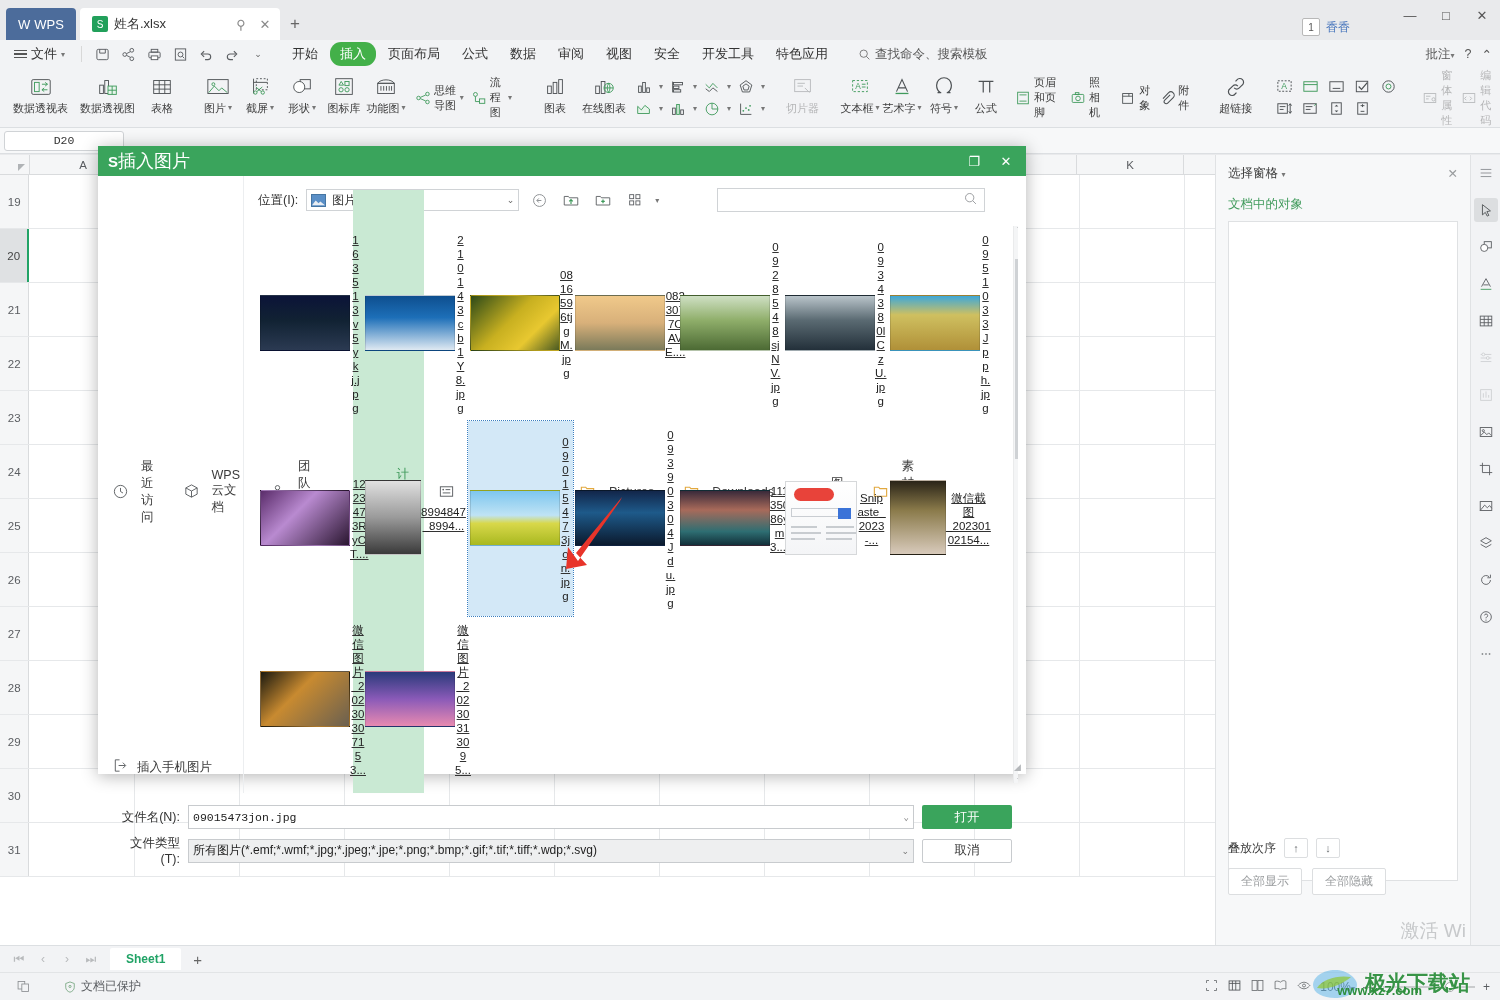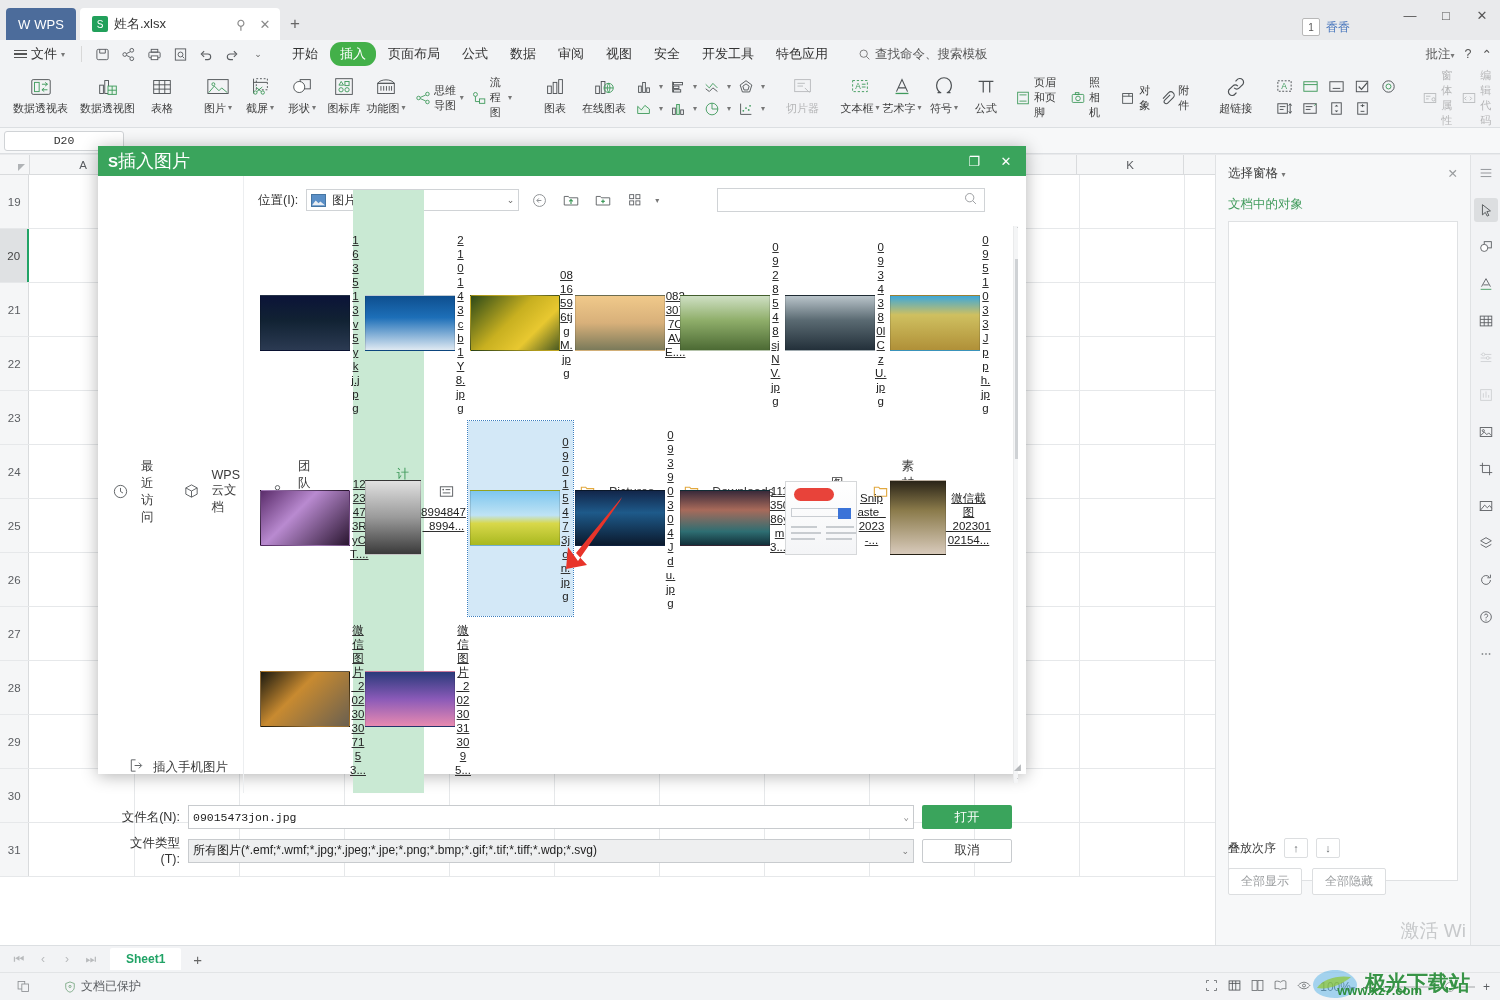--- a/index.html
+++ b/index.html
@@ -119,21 +119,21 @@
   }
   #dlg-title { height:30px; background:#3aa45c; display:flex; align-items:center; color:#fff; padding:0 4px 0 10px; }
   #dlg-title .t { font-size:18px; margin-left:0; flex:1;font-family:Liberation Serif, serif;}
   #dlg-title .wc { width:32px;height:30px; display:flex;align-items:center;justify-content:center;font-size:13px;}
   #dlg-body { flex:1; display:flex; }
   #dlg-nav { width:146px; border-right:1px solid #eceef0; padding-top:14px; display:flex; flex-direction:row; position:relative;}
   .navitem { display:flex; align-items:center; gap:12px; padding:9px 14px; font-size:12.5px; color:#3c3c3c;}
   .navitem.active { background:#c9e9d3; color:#3f9a5b;}
   .navitem .ni { width:18px;height:18px; display:flex;align-items:center;justify-content:center;}
   .nav-div { height:1px; background:#eceef0; margin:6px 14px;}
-  .navbottom { position:absolute; bottom:16px; left:16px; right:0; display:flex; align-items:center; gap:8px; padding:0 14px; font-size:12.5px; color:#3c3c3c;}
+  .navbottom { position:absolute; bottom:16px; left:0; right:0; display:flex; align-items:center; gap:8px; padding:0 14px; font-size:12.5px; color:#3c3c3c;}
   #dlg-main { flex:1; display:flex; flex-direction:column; padding:12px 14px 10px;}
   .locrow { display:flex; align-items:center; gap:8px; }
   .loclabel { font-size:12.5px; color:#333;}
   .locsel { width:213px; height:22px; border:1px solid #d0d3d6; background:#fff; display:flex; align-items:center; gap:6px; padding:0 4px; font-size:12px;}
   .locsel .pic-ico { width:15px;height:13px;}
   .locsel .cv { margin-left:auto; font-size:9px; color:#666;}
   .tbico { width:24px;height:22px; display:flex;align-items:center;justify-content:center;}
   .dlg-search { margin-left:50px; width:268px; height:24px; border:1px solid #d0d3d6; background:#fff; display:flex; align-items:center; padding:0 6px;}
   .dlg-search .si { margin-left:auto; color:#8a8d90;}
   #filearea { flex:1; margin-top:14px; position:relative; overflow:hidden;}

